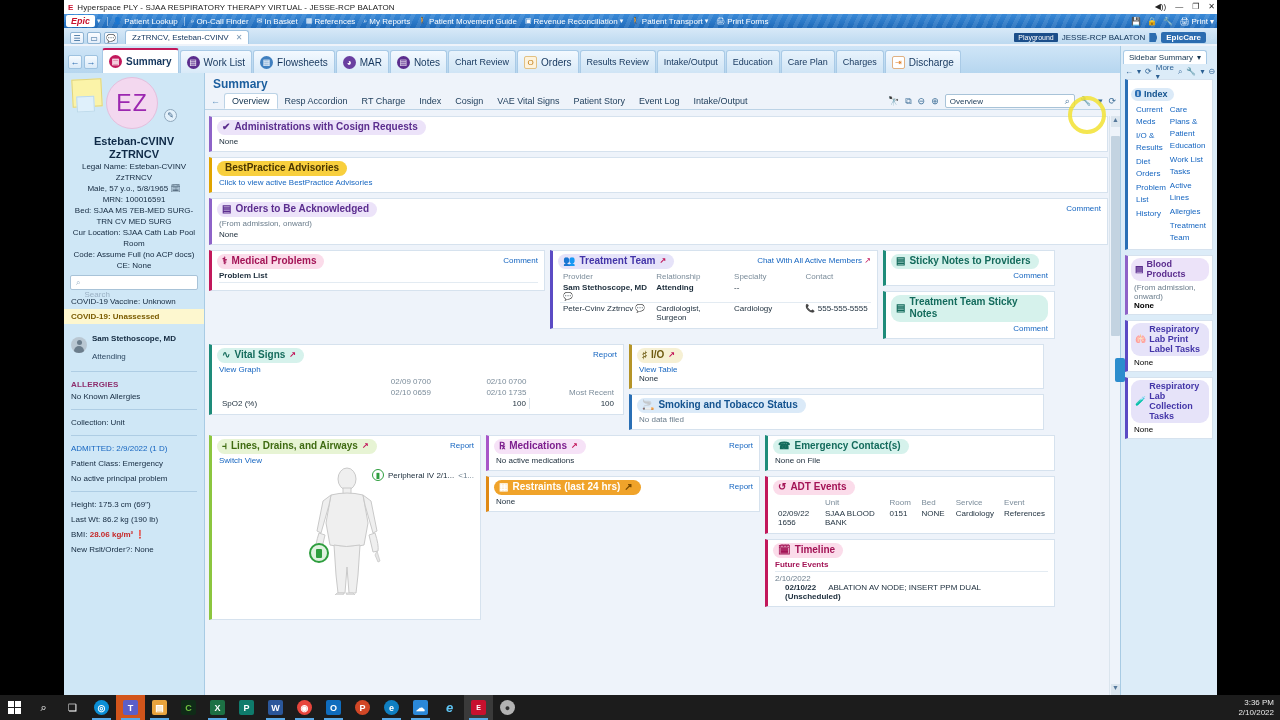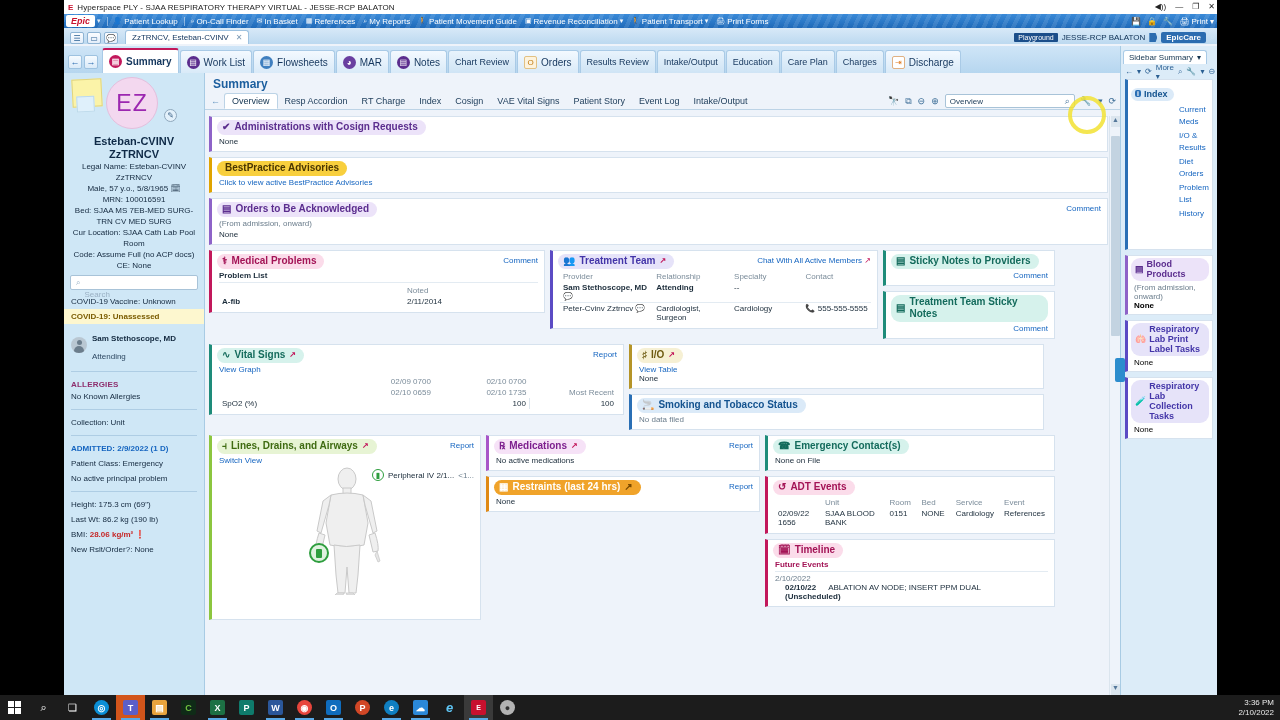--- a/index.html
+++ b/index.html
@@ -85,21 +85,21 @@
   .pat-kv { font-size:8px; color:#14293f; padding:2px 7px; line-height:11px; }
   .covid-hl { background:#fdf7cf; color:#7a5b00; font-weight:bold; }
   .prov-row { display:flex; align-items:center; gap:5px; padding:3px 7px; }
   .prov-av { width:16px; height:16px; border-radius:50%; background:#b9c7d2; position:relative; overflow:hidden; }
   .prov-av:after { content:''; position:absolute; left:3px; top:9px; width:10px; height:8px; border-radius:5px 5px 0 0; background:#6b7d8c; }
   .prov-av:before { content:''; position:absolute; left:5.5px; top:3px; width:5px; height:5px; border-radius:50%; background:#6b7d8c; }
   .prov-name { font-size:8px; font-weight:bold; color:#12283e; line-height:10px; }
   .prov-role { font-size:8px; color:#2d4862; line-height:10px; }
   .sec-head { font-size:8px; font-weight:bold; color:#8e2f6e; padding:3px 7px 0 7px; letter-spacing:.2px; }
   .red { color:#c62828; }
-  .bluelbl { color:#1565c0; font-weight:bold; }
+  .bluelbl { color:#1565c0; font-weight:normal; }
 
   
   .main { position:absolute; left:141px; top:73px; width:915px; height:622px; background:#eef3fa; overflow:hidden; }
   .sum-title { font-size:12px; font-weight:bold; color:#1b5e9e; padding:4px 0 2px 8px; }
   .sub-tabs { display:flex; align-items:center; gap:0; padding:0 0 0 2px; border-bottom:1px solid #bcd3e6; height:17px; position:relative; }
   .sub-back { color:#6e9cc4; font-size:9px; padding:0 4px; }
   .sub-tab { font-size:9px; color:#24425f; padding:2px 7px; white-space:nowrap; }
   .sub-tab.sel { background:#fff; border:1px solid #bcd3e6; border-bottom:1px solid #fff; border-radius:3px 3px 0 0; color:#12334f; }
   .sub-right { position:absolute; right:4px; display:flex; align-items:center; gap:6px; }
   .sub-right .gl { font-size:9px; color:#3a6c96; }
@@ -137,21 +137,21 @@
   
   .sidepane { position:absolute; left:1056px; top:46px; width:97px; height:649px; background:#dcecf8; border-left:1px solid #a8cbe4; }
   .sp-tabrow { height:18px; display:flex; align-items:flex-end; padding-left:2px; }
   .sp-tab { background:#fff; border:1px solid #a9cae6; border-bottom:none; border-radius:3px 3px 0 0; font-size:8px; color:#12334f;
             padding:2px 5px; display:flex; align-items:center; gap:4px; }
   .sp-tools { height:15px; display:flex; align-items:center; gap:4px; padding:0 4px; font-size:8px; color:#2a5f92; }
   .sp-card { background:#fff; border:1px solid #d6e2ee; border-left:3px solid #4b70c4; margin:0 4px 5px 4px; }
   .sp-t { font-size:9px; font-weight:bold; border-radius:9px; padding:1px 7px 2px 4px; display:inline-flex; align-items:center; gap:3px; }
   .sp-b { padding:2px 5px 4px 6px; font-size:8px; }
   .idx-grid { display:flex; }
-  .idx-col { flex:1;margin-left:43px; }
+  .idx-col { flex:1; }
   .idx-link { color:#1565c0; font-size:8px; line-height:12px; display:block; padding:1px 2px; }
   .halo { position:absolute; left:1068px; top:96px; width:38px; height:38px; border:4px solid #f2e233; border-radius:50%; opacity:.85; }
   .blue-handle { position:absolute; left:1051px; top:358px; width:10px; height:24px; background:#2b8ccd; border-radius:2px; }
 
   
   .taskbar { position:absolute; left:0; top:695px; width:1280px; height:25px; background:#1c1c1c; display:flex; align-items:center; }
   .tb-item { width:29px; height:25px; display:flex; align-items:center; justify-content:center; position:relative; }
   .tb-item .ic { width:15px; height:15px; border-radius:2px; display:flex; align-items:center; justify-content:center; font-size:9px; color:#fff; font-weight:bold; }
   .tb-item.active:after { content:''; position:absolute; bottom:0; left:5px; right:5px; height:2px; background:#59a9e6; }
   .tb-clock { position:absolute; right:6px; top:0; height:25px; display:flex; flex-direction:column; align-items:flex-end; justify-content:center; color:#e9e9e9; font-size:8px; line-height:10px; }
@@ -425,32 +425,20 @@
               <div class="card-h">
                 <span class="card-t" style="background:#fbdcea;color:#a31456">
                   <span>⚕</span>
                   <span>Medical Problems</span>
                 </span>
                 <span class="card-act">Comment</span>
               </div>
               <div class="card-b">
                 <div class="bold" style="color:#1d2e3c">Problem List</div>
                 <div class="hr"></div>
-                <table class="mini">
-                  <tbody>
-                      <tr>
-                    <th style="width:58%"></th>
-                    <th>Noted</th>
-                  </tr>
-                  <tr>
-                    <td class="bold">A-fib</td>
-                    <td>2/11/2014</td>
-                  </tr>
-                </tbody>
-                  </table>
               </div>
             </div>
           </div>
 
           <div style="width:328px">
             <div class="card" style="border-left-color:#5b4bc4">
               <div class="card-h">
                 <span class="card-t" style="background:#e6e3f9;color:#4335a8">
                   <span>👥</span>
                   <span>Treatment Team</span>

